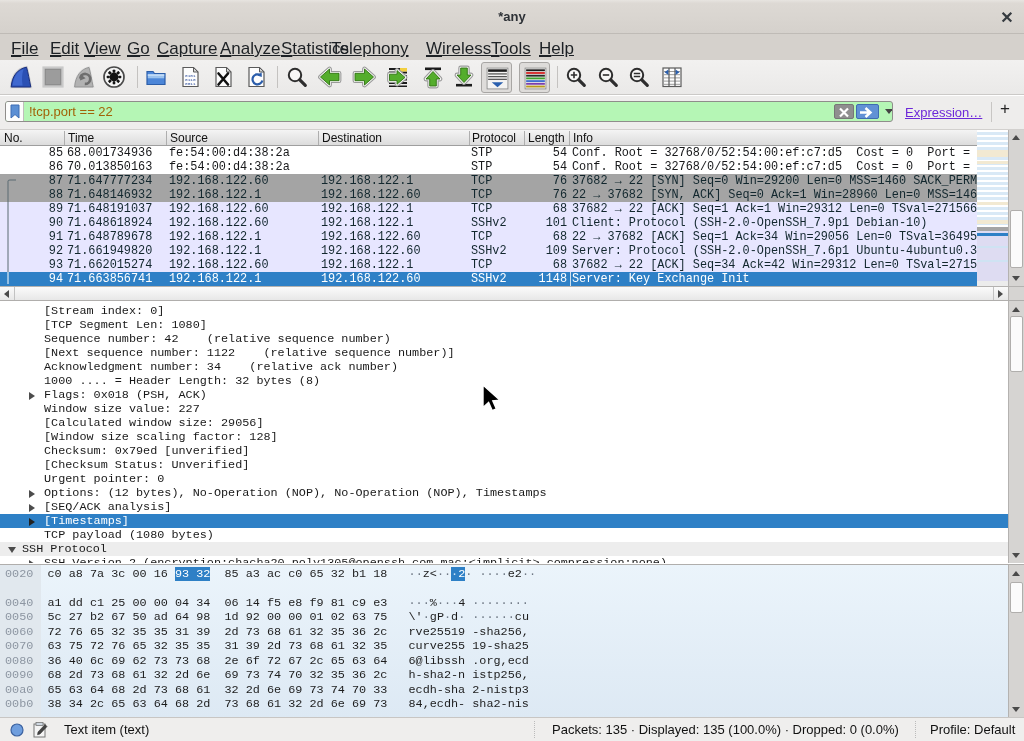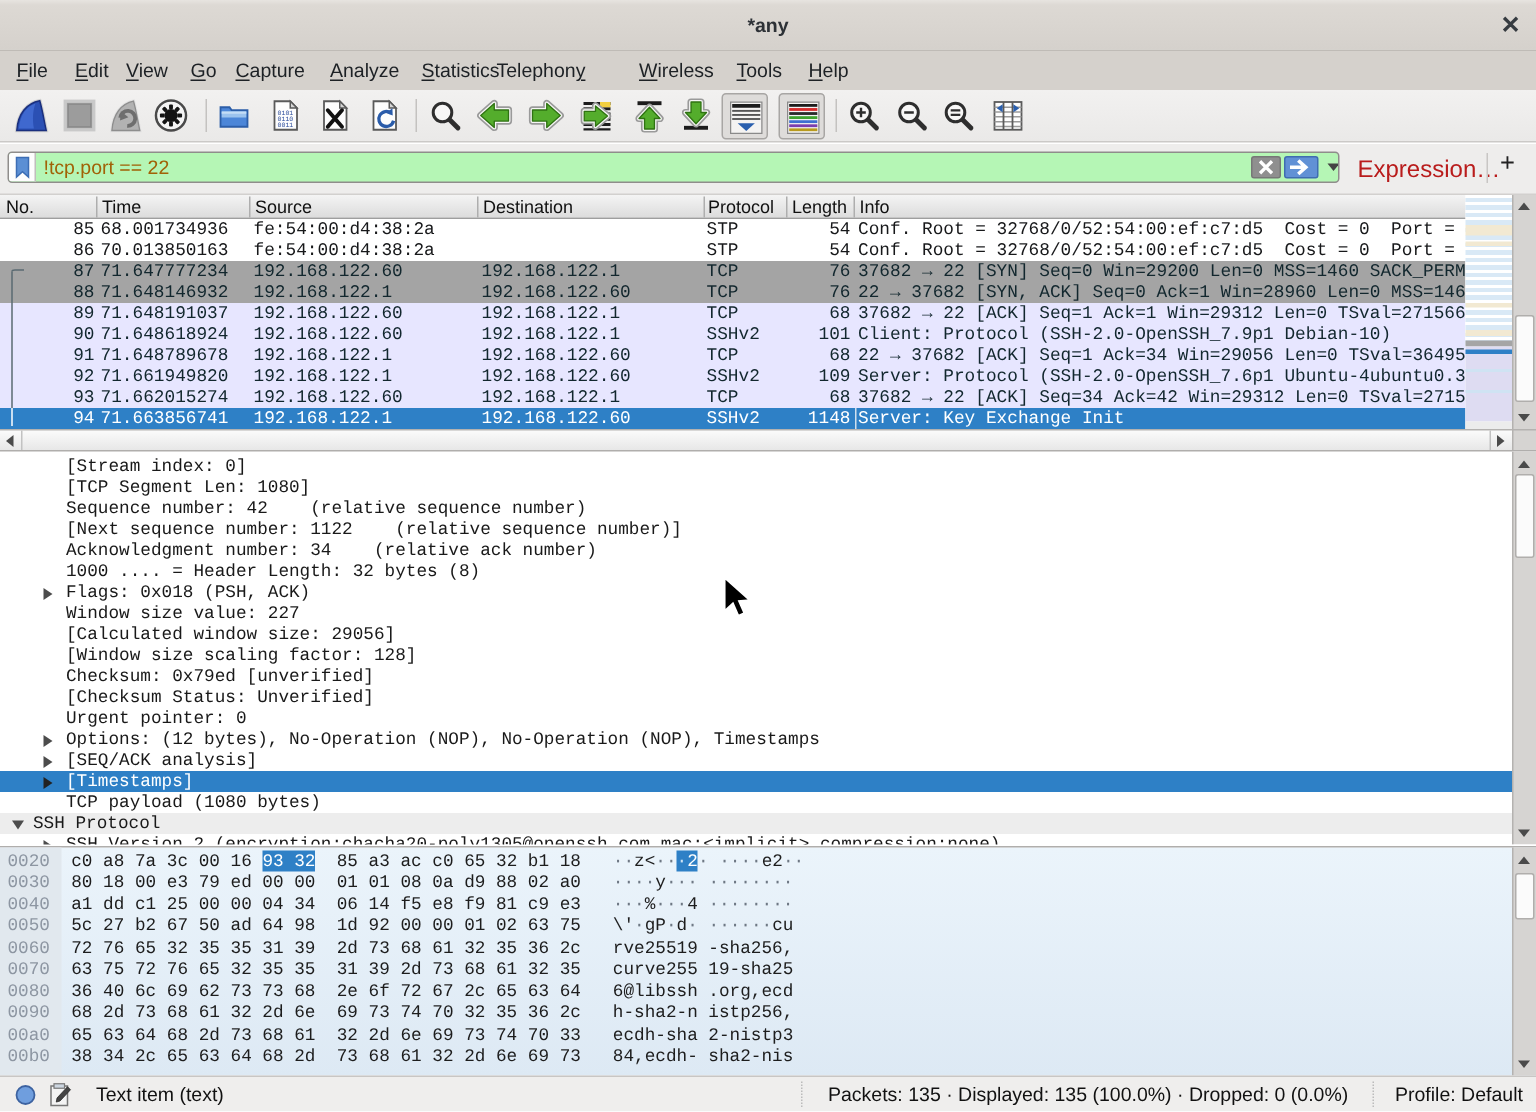--- a/index.html
+++ b/index.html
@@ -12,21 +12,21 @@
   #titlebar { left:0; top:0; width:1024px; height:34px;
     background:linear-gradient(#e7e4e0 0%,#ddd9d4 10%,#d5d1cc 100%);
     border-bottom:1px solid #bfbbb6; }
   #title { left:0; top:9px; width:1024px; text-align:center;
     font-size:13px; font-weight:bold; color:#2d3136; }
   #closex { right:6px; top:7px; width:22px; height:22px; color:#363b40;
     font-size:16px; font-weight:bold; text-align:center; line-height:21px; }
 
   
   #menubar { left:0; top:34px; width:1024px; height:26px; background:#d5d1cc; }
-  .mi { position:absolute; top:5px; font-size:13px; color:#1d2125; }
+  .mi { position:absolute; top:5px; font-size:17px; color:#1d2125;text-decoration:underline; }
   .mi u { text-decoration:underline; text-underline-offset:2px; }
 
   
   #toolbar { left:0; top:60px; width:1024px; height:35px;
     background:linear-gradient(#f2f1f0,#eae9e8);
     border-bottom:1px solid #cbc9c7; }
   .ti { position:absolute; top:5px; width:24px; height:24px; }
   .tsep { position:absolute; top:6px; width:1px; height:22px; background:#c4c2c0; }
   .toggle { position:absolute; top:2px; width:31px; height:31px;
     background:#dedcda; border:1px solid #a8a6a4; border-radius:3px; }
@@ -38,21 +38,21 @@
   #finput { position:absolute; left:5px; top:5px; width:888px; height:21px;
     border:1px solid #8f8d8b; border-radius:3px; background:#b5f6b5; overflow:hidden; }
   #fbook { position:absolute; left:0; top:0; width:18px; height:19px; background:#fdfdfd;
     border-right:1px solid #c0bebc; }
   #ftext { position:absolute; left:23px; top:2px; font-size:13px; color:#a16207; }
   .fbtn { position:absolute; top:2px; width:20px; height:15px; border-radius:2px; }
   #fx { left:828px; width:20px; background:#8f8f8f; border:1px solid #777; }
   #fgo { left:850px; background:#6191d5; border:1px solid #3f6cb0; width:23px; }
   #fcaret { position:absolute; left:879px; top:7px; width:0; height:0;
     border-left:4px solid transparent; border-right:4px solid transparent; border-top:5px solid #444; }
-  #fexpr { position:absolute; left:905px; top:9px; font-size:16px; color:#b91c1c; }
+  #fexpr { position:absolute; left:905px; top:9px; font-size:13px; color:#6d28d9;text-decoration:underline; }
   #fsep2 { position:absolute; left:991px; top:6px; width:1px; height:20px; background:#c8c6c4; }
   #fplus { position:absolute; left:1000px; top:3px; font-size:17px; color:#222; }
 
   
   #plist { left:0; top:130px; width:812px; height:170px; background:#fff; }
   #phead { position:absolute; left:0; top:0; width:1008px; height:16px;
     background:linear-gradient(#f4f4f4,#dcdcdc); border-bottom:1px solid #9e9e9e;
     font-size:12px; color:#111; }
   .hc { position:absolute; top:1px; }
   .hsep { position:absolute; top:1px; width:1px; height:14px; background:#aeaeae; }
@@ -432,21 +432,20 @@
       <div class="arr dn" style="left:3px;top:252px"></div>
     </div>
 
     <svg class="abs" style="left:481px;top:83px;width:22px;height:30px" viewBox="0 0 22 30">
       <path d="M2 1 L2 23.5 L7.6 18.4 L11.2 26.6 L15.3 24.8 L11.8 16.8 L19 16.2 Z" fill="#000" stroke="#fff" stroke-width="1.4"></path>
     </svg>
   </div>
   <div id="hexpane" class="abs">
     <div id="hexoffcol"></div>
     <div class="hrow" style="top:1.8px"><span class="off">0020</span>  c0 a8 7a 3c 00 16 <span class="hsel">93 32</span>  85 a3 ac c0 65 32 b1 18   <span class="dot">··</span>z&lt;<span class="dot">··</span><span class="hsel"><span style="color:#cfe3f3">·</span>2</span><span class="dot">·</span> <span class="dot">····</span>e2<span class="dot">··</span></div>
-    <div class="hrow" style="top:16.3px"><span class="off">0030</span>  80 18 00 e3 79 ed 00 00  01 01 08 0a d9 88 02 a0   <span class="dot">····</span>y<span class="dot">···</span> <span class="dot">········</span></div>
     <div class="hrow" style="top:30.8px"><span class="off">0040</span>  a1 dd c1 25 00 00 04 34  06 14 f5 e8 f9 81 c9 e3   <span class="dot">···</span>%<span class="dot">···</span>4 <span class="dot">········</span></div>
     <div class="hrow" style="top:45.3px"><span class="off">0050</span>  5c 27 b2 67 50 ad 64 98  1d 92 00 00 01 02 63 75   \'<span class="dot">·</span>gP<span class="dot">·</span>d<span class="dot">·</span> <span class="dot">······</span>cu</div>
     <div class="hrow" style="top:59.8px"><span class="off">0060</span>  72 76 65 32 35 35 31 39  2d 73 68 61 32 35 36 2c   rve25519 -sha256,</div>
     <div class="hrow" style="top:74.3px"><span class="off">0070</span>  63 75 72 76 65 32 35 35  31 39 2d 73 68 61 32 35   curve255 19-sha25</div>
     <div class="hrow" style="top:88.8px"><span class="off">0080</span>  36 40 6c 69 62 73 73 68  2e 6f 72 67 2c 65 63 64   6@libssh .org,ecd</div>
     <div class="hrow" style="top:103.3px"><span class="off">0090</span>  68 2d 73 68 61 32 2d 6e  69 73 74 70 32 35 36 2c   h-sha2-n istp256,</div>
     <div class="hrow" style="top:117.8px"><span class="off">00a0</span>  65 63 64 68 2d 73 68 61  32 2d 6e 69 73 74 70 33   ecdh-sha 2-nistp3</div>
     <div class="hrow" style="top:132.3px"><span class="off">00b0</span>  38 34 2c 65 63 64 68 2d  73 68 61 32 2d 6e 69 73   84,ecdh- sha2-nis</div>
     <div class="sb-v" style="left:1008px;top:0;height:152px">
       <div class="arr up" style="left:3px;top:6px"></div>

